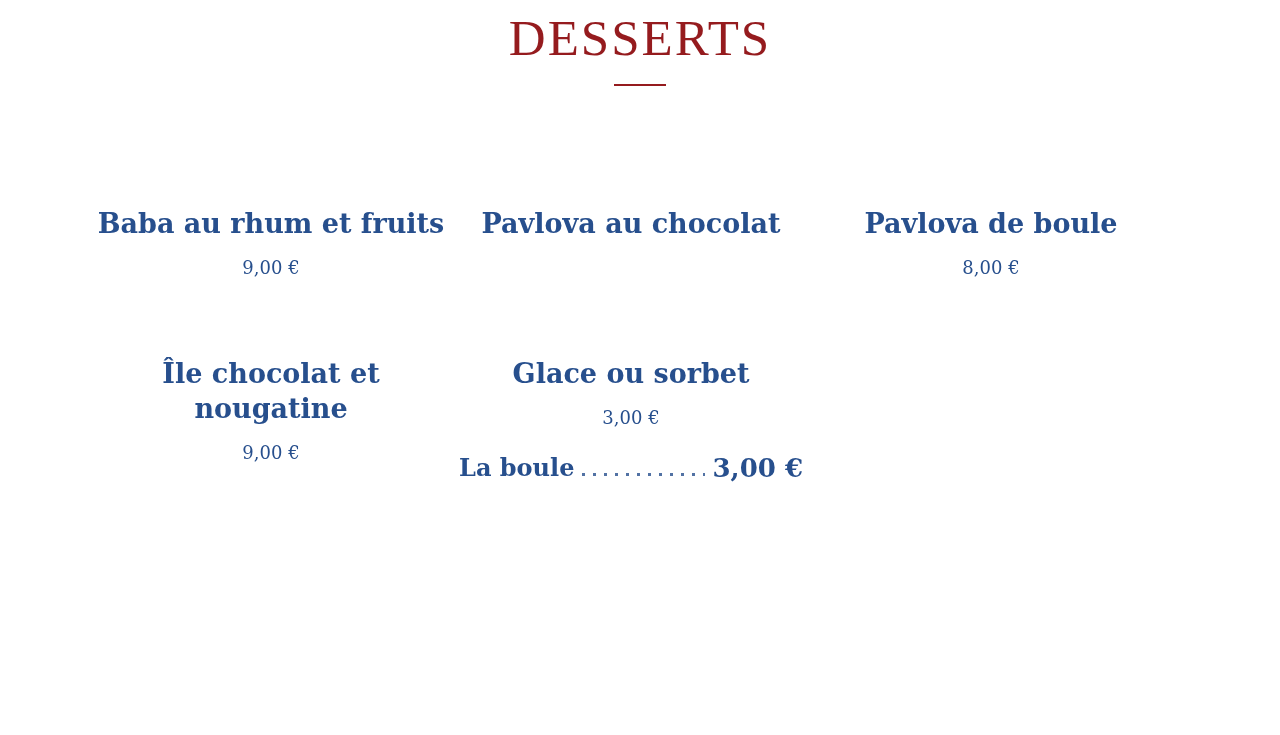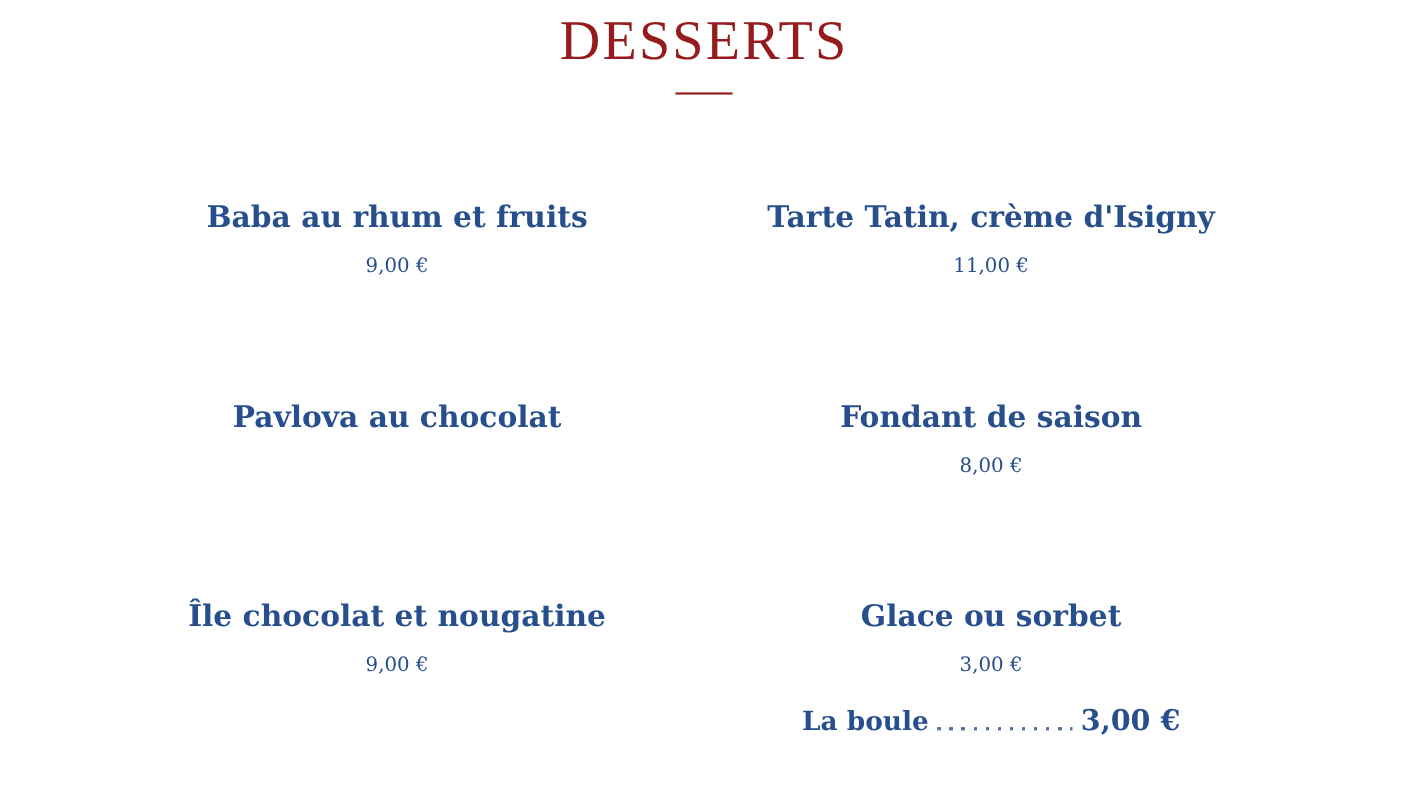--- a/index.html
+++ b/index.html
@@ -38,24 +38,24 @@
     color: var(--accent);
   }
   .title-divider {
     width: 52px;
     height: 2px;
     background: var(--accent);
     margin: 15px auto 0;
   }
   main.menu-grid {
     width: 1080px;
-    margin: 94px 0 0 91px;
+    margin: 120px 0 0 91px;
     display: grid;
-    grid-template-columns: 1fr 1fr;
-    row-gap: 108px;
+    grid-template-columns: 1fr 1fr 1fr;
+    row-gap: 76px;
   }
   section.menu-item {
     text-align: center;
     color: var(--ink);
   }
   .item-name {
     margin: 0;
     font-size: 27px;
     line-height: 1.3;
     font-weight: 700;
@@ -108,31 +108,27 @@
     <div class="title-divider"></div>
   </header>
 
   <main class="menu-grid">
 
     <section class="menu-item">
       <h2 class="item-name">Baba au rhum et fruits</h2>
       <p class="item-price">9,00 €</p>
     </section>
 
-    <section class="menu-item">
-      <h2 class="item-name">Tarte Tatin, crème d'Isigny</h2>
-      <p class="item-price">11,00 €</p>
-    </section>
 
     <section class="menu-item">
       <h2 class="item-name">Pavlova au chocolat</h2>
     </section>
 
     <section class="menu-item">
-      <h2 class="item-name">Fondant de saison</h2>
+      <h2 class="item-name">Pavlova de boule</h2>
       <p class="item-price">8,00 €</p>
     </section>
 
     <section class="menu-item">
       <h2 class="item-name">Île chocolat et nougatine</h2>
       <p class="item-price">9,00 €</p>
     </section>
 
     <section class="menu-item">
       <h2 class="item-name">Glace ou sorbet</h2>

